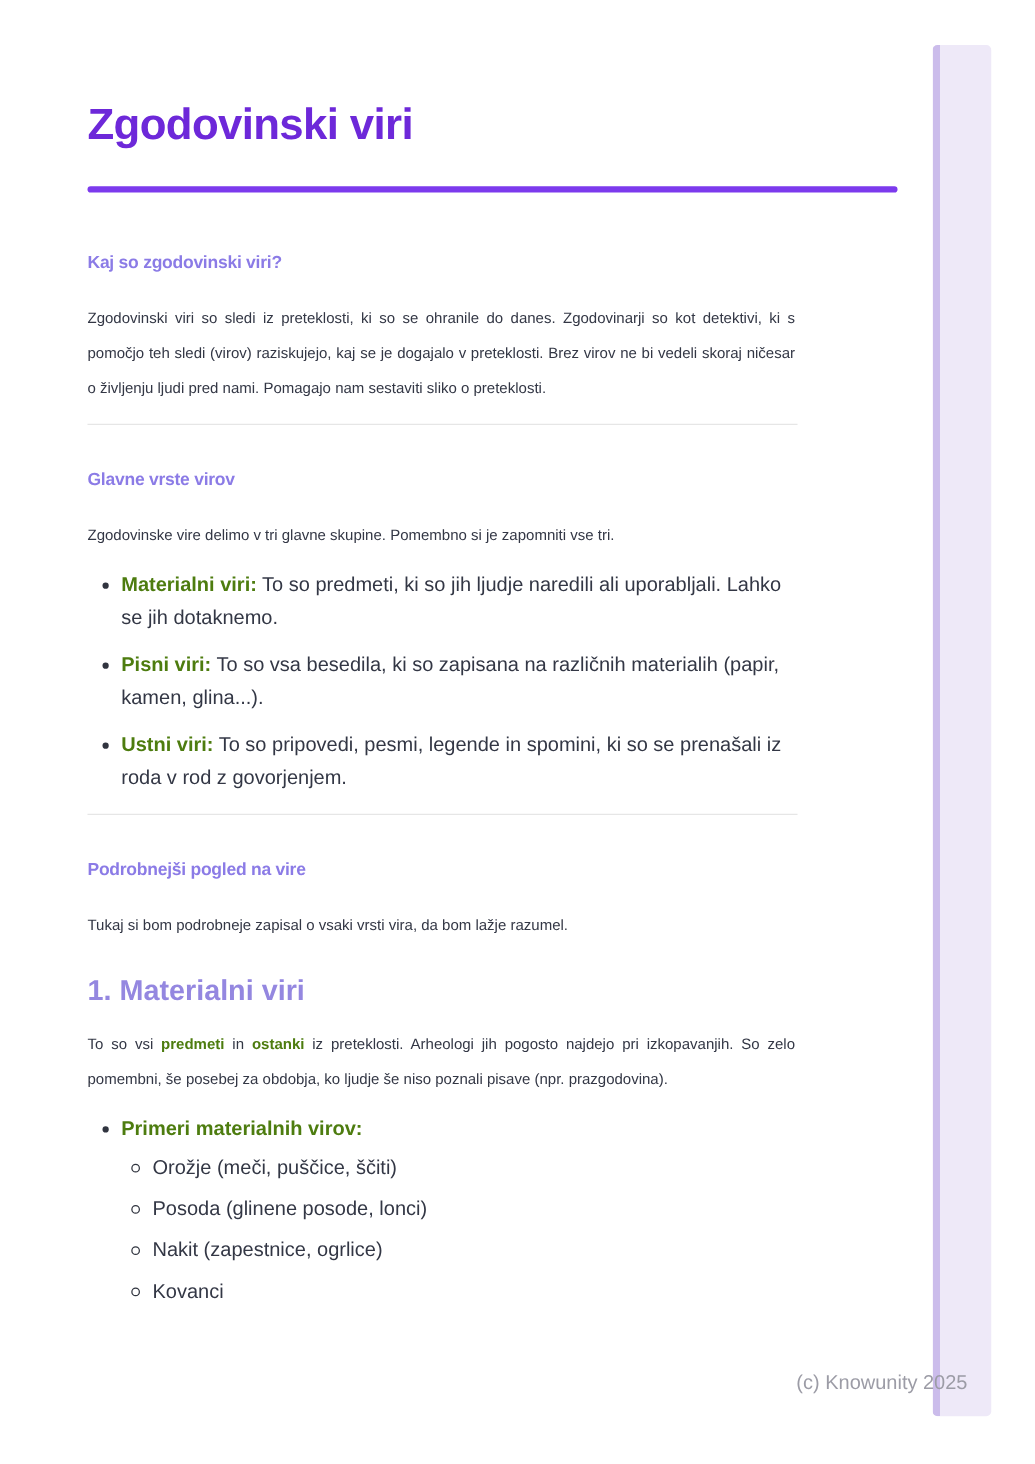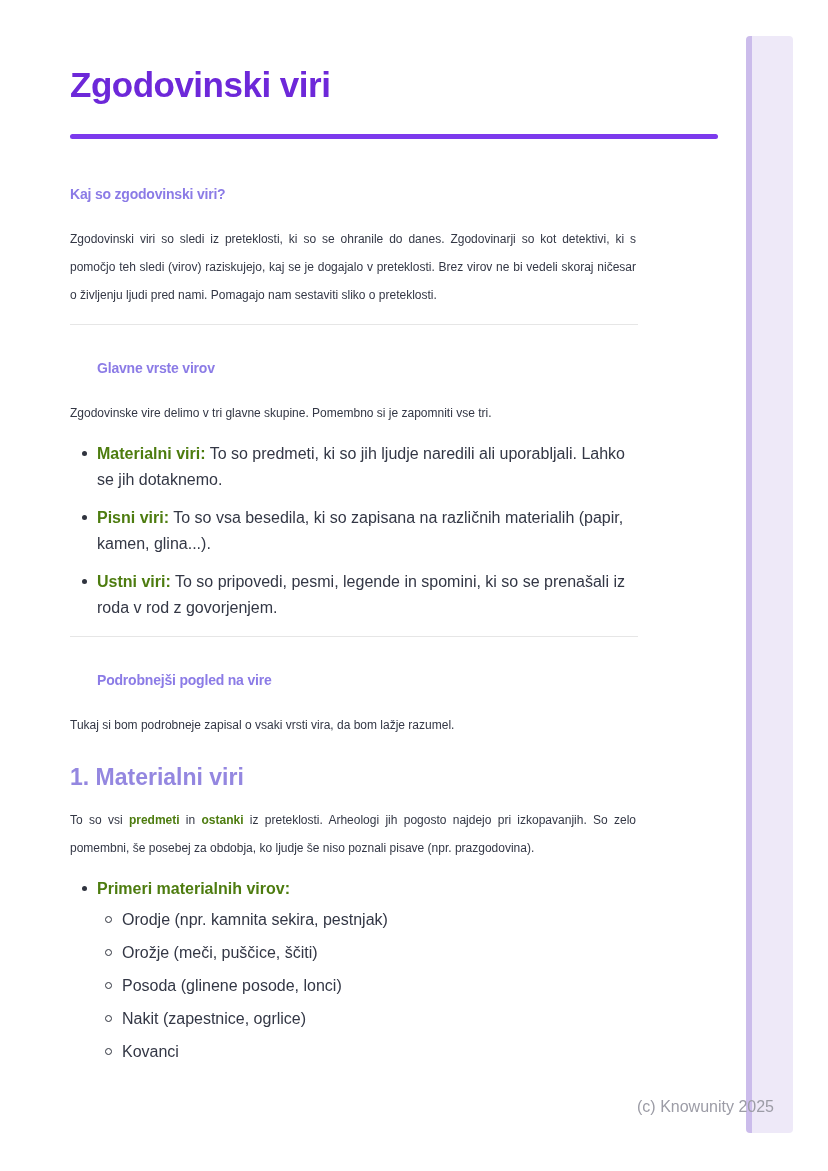--- a/index.html
+++ b/index.html
@@ -19,21 +19,21 @@
     left: 746px; top: 36px;
     width: 47px; height: 1097px;
     background: #EEE9F8;
     border-left: 6px solid #CBBCEB;
     border-radius: 4px;
     z-index: 1;
   }
 
   .content {
     position: absolute;
-    left: 70px; top: 0;
+    left: 70px; top: 15px;
     width: 566px;
     z-index: 2;
   }
 
   h1.doc-title {
     margin-top: 64px;
     font-size: 35px;
     line-height: 42px;
     font-weight: 700;
     letter-spacing: -0.5px;
@@ -48,21 +48,21 @@
   }
 
   h2.sec-heading {
     margin-top: 42px;
     font-size: 14px;
     line-height: 27px;
     font-weight: 700;
     letter-spacing: -0.2px;
     color: #8B7BE6;
   }
-  h2.sec-heading.after-divider { margin-top: 30px; margin-left: 27px; }
+  h2.sec-heading.after-divider { margin-top: 30px; }
 
   h3.sub-heading {
     margin-top: 26px;
     font-size: 23px;
     line-height: 24px;
     font-weight: 700;
     color: #9487E0;
   }
 
   p.body-text {
@@ -166,21 +166,20 @@
     <p class="body-text">Tukaj si bom podrobneje zapisal o vsaki vrsti vira, da bom lažje razumel.</p>
 
     <h3 class="sub-heading">1. Materialni viri</h3>
 
     <p class="body-text justify"><span>To so vsi </span><strong>predmeti</strong><span> in </span><strong>ostanki</strong><span> iz preteklosti. Arheologi jih pogosto najdejo pri izkopavanjih. So zelo pomembni, še posebej za obdobja, ko ljudje še niso poznali pisave (npr. prazgodovina).</span></p>
 
     <ul class="lvl1">
       <li>
         <strong>Primeri materialnih virov:</strong>
         <ul class="lvl2">
-          <li>Orodje (npr. kamnita sekira, pestnjak)</li>
           <li>Orožje (meči, puščice, ščiti)</li>
           <li>Posoda (glinene posode, lonci)</li>
           <li>Nakit (zapestnice, ogrlice)</li>
           <li>Kovanci</li>
         </ul>
       </li>
     </ul>
 
   </div>
 

